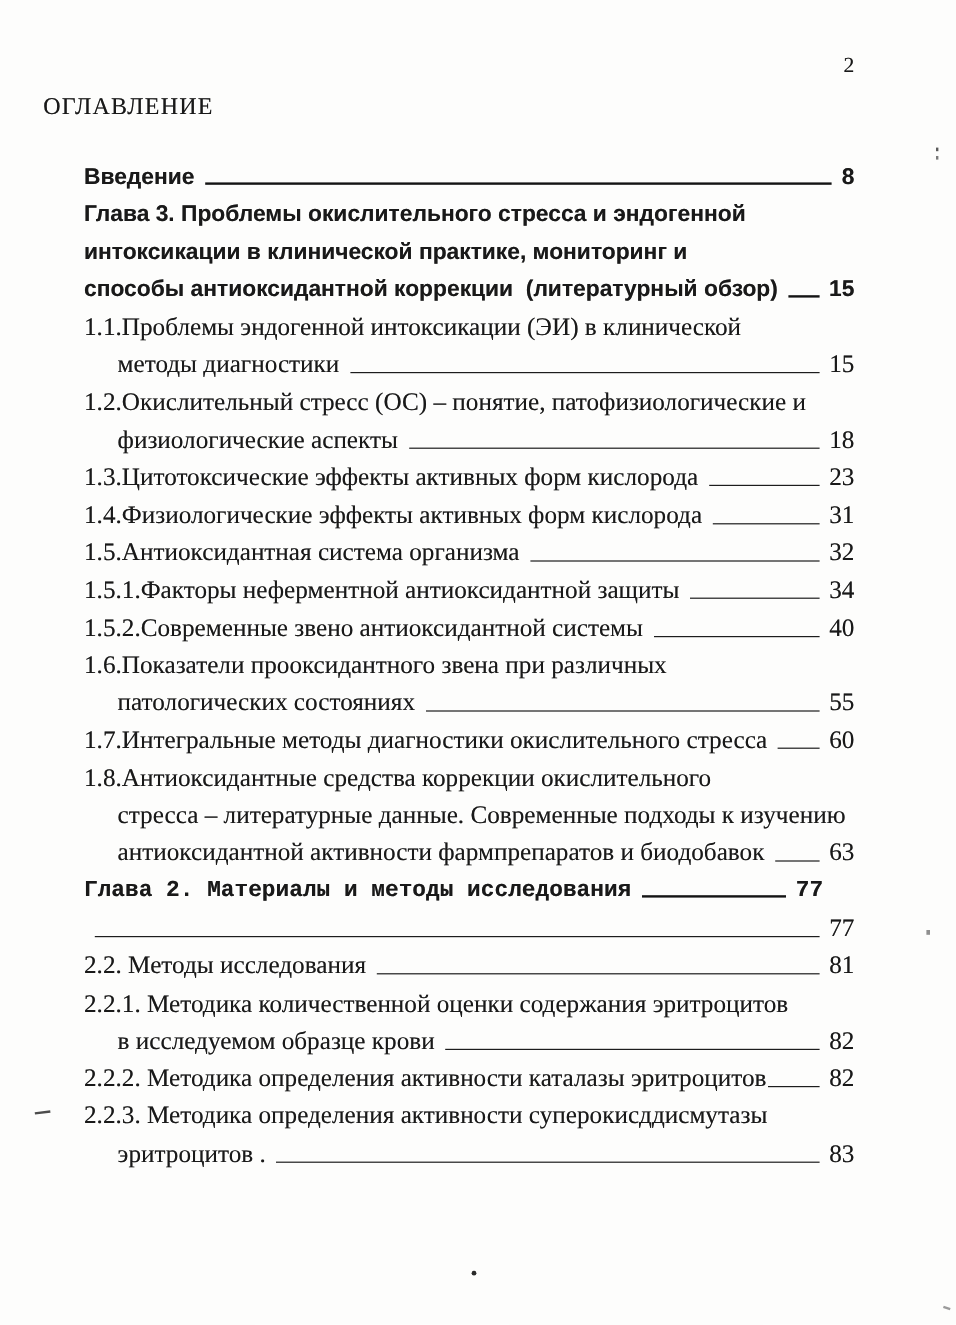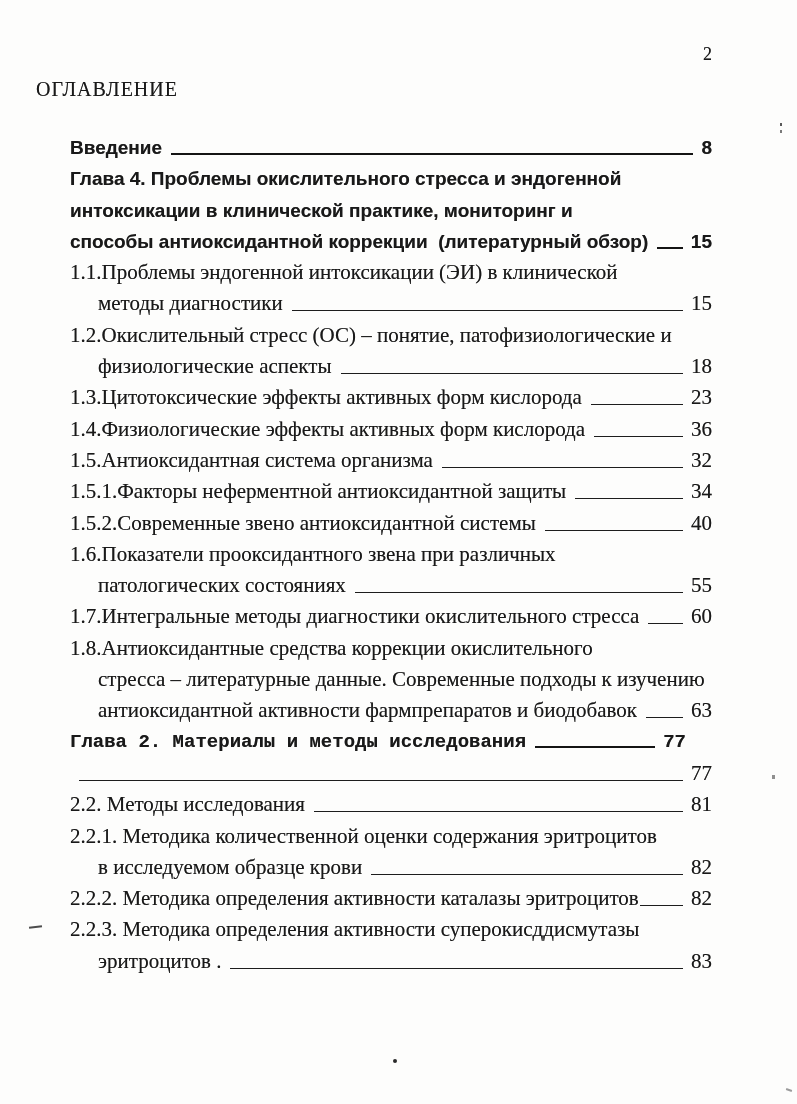--- a/index.html
+++ b/index.html
@@ -57,29 +57,29 @@
 <body>
 
 <div class="page">
 
   <div class="pagenum">2</div>
 
   <h1 class="title">ОГЛАВЛЕНИЕ</h1>
 
   <div class="toc" id="toc">
       <div class="row bold"><span class="txt">Введение</span><span class="leader"></span><span class="pg">8</span></div>
-      <div class="row bold"><span class="txt">Глава 4. Проблемы окислительного стресса и эндогенной</span></div>
+      <div class="row bold"><span class="txt">Глава 3. Проблемы окислительного стресса и эндогенной</span></div>
       <div class="row bold"><span class="txt">интоксикации в клинической практике, мониторинг и</span></div>
       <div class="row bold"><span class="txt">способы антиоксидантной коррекции  (литературный обзор)</span><span class="leader"></span><span class="pg">15</span></div>
       <div class="row"><span class="txt">1.1.Проблемы эндогенной интоксикации (ЭИ) в клинической</span></div>
       <div class="row indent"><span class="txt">методы диагностики</span><span class="leader"></span><span class="pg">15</span></div>
       <div class="row"><span class="txt">1.2.Окислительный стресс (ОС) – понятие, патофизиологические и</span></div>
       <div class="row indent"><span class="txt">физиологические аспекты</span><span class="leader"></span><span class="pg">18</span></div>
       <div class="row"><span class="txt">1.3.Цитотоксические эффекты активных форм кислорода</span><span class="leader"></span><span class="pg">23</span></div>
-      <div class="row"><span class="txt">1.4.Физиологические эффекты активных форм кислорода</span><span class="leader"></span><span class="pg">36</span></div>
+      <div class="row"><span class="txt">1.4.Физиологические эффекты активных форм кислорода</span><span class="leader"></span><span class="pg">31</span></div>
       <div class="row"><span class="txt">1.5.Антиоксидантная система организма</span><span class="leader"></span><span class="pg">32</span></div>
       <div class="row"><span class="txt">1.5.1.Факторы неферментной антиоксидантной защиты</span><span class="leader"></span><span class="pg">34</span></div>
       <div class="row"><span class="txt">1.5.2.Современные звено антиоксидантной системы</span><span class="leader"></span><span class="pg">40</span></div>
       <div class="row"><span class="txt">1.6.Показатели прооксидантного звена при различных</span></div>
       <div class="row indent"><span class="txt">патологических состояниях</span><span class="leader"></span><span class="pg">55</span></div>
       <div class="row"><span class="txt">1.7.Интегральные методы диагностики окислительного стресса</span><span class="leader"></span><span class="pg">60</span></div>
       <div class="row"><span class="txt">1.8.Антиоксидантные средства коррекции окислительного</span></div>
       <div class="row indent"><span class="txt">стресса – литературные данные. Современные подходы к изучению</span></div>
       <div class="row indent"><span class="txt">антиоксидантной активности фармпрепаратов и биодобавок</span><span class="leader"></span><span class="pg">63</span></div>
       <div class="row bold short-right"><span class="txt">Глава 2. Материалы и методы исследования</span><span class="leader"></span><span class="pg">77</span></div>

